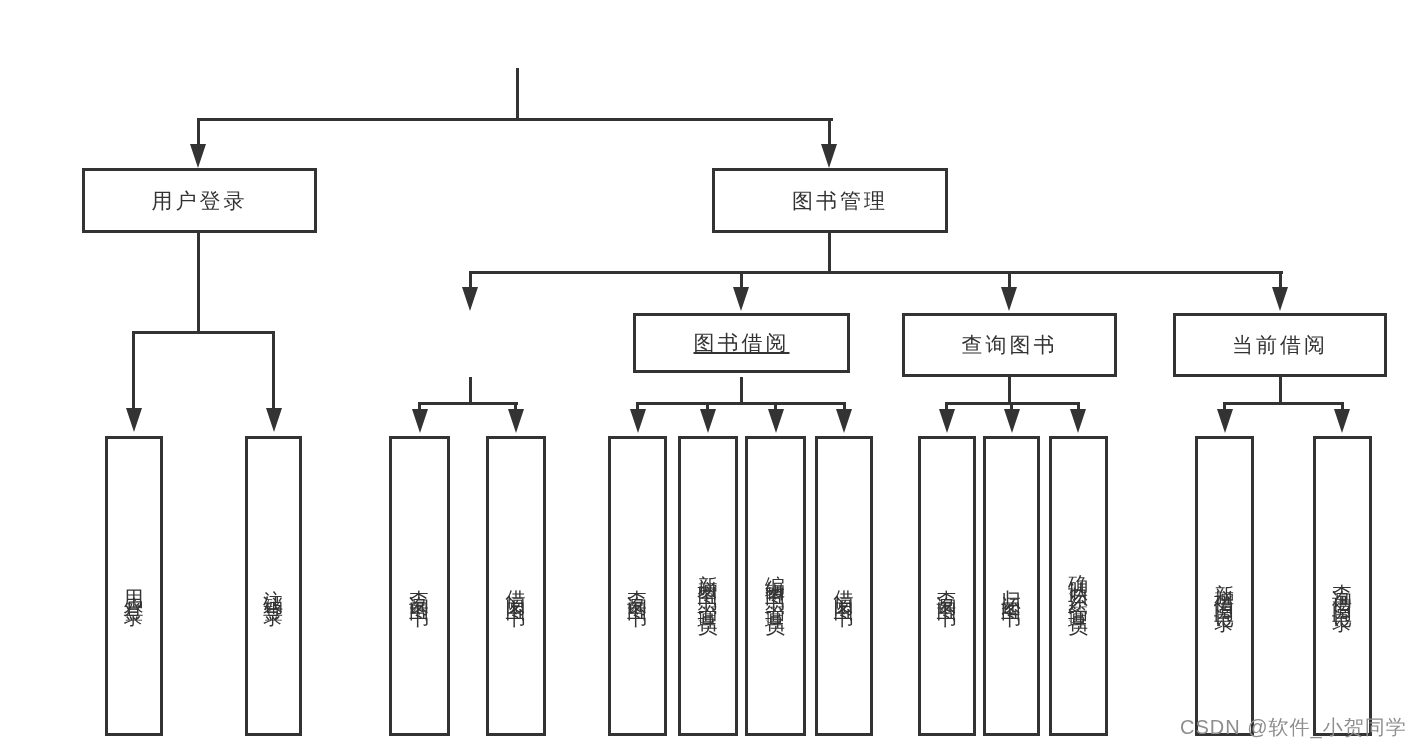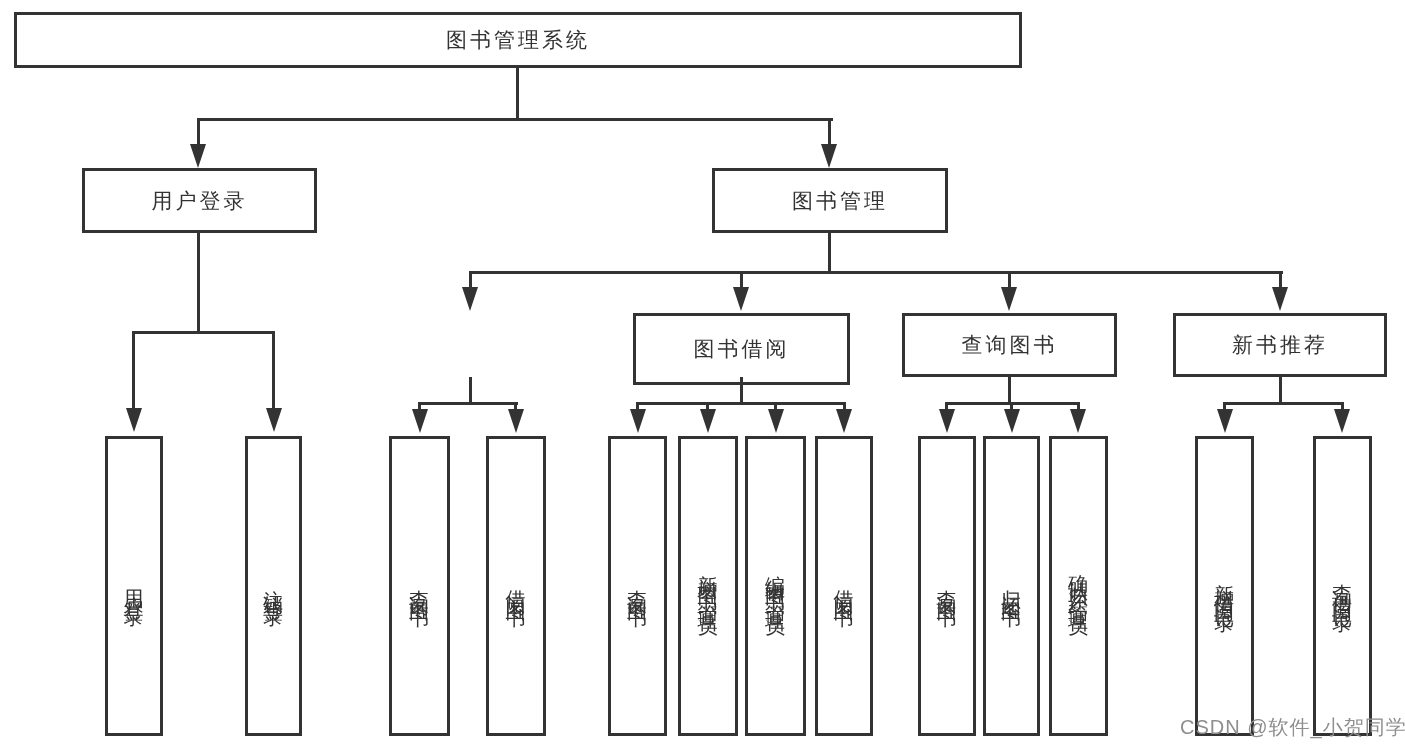--- a/index.html
+++ b/index.html
@@ -30,23 +30,20 @@
   .watermark{
     position:absolute;left:1180px;top:714px;z-index:5;
     font-size:20px;letter-spacing:1px;color:#8e8e8e;white-space:nowrap;
   }
 </style>
 </head>
 <body>
 
 <div id="canvas">
 
-  <div class="hbox" style="left:14px;top:12px;width:1008px;height:56px;">
-    <span>图书管理系统</span>
-  </div>
 
   <div class="line" style="left:516px;top:68px;width:3px;height:53px;"></div>
   <div class="line" style="left:197px;top:118px;width:636px;height:3px;"></div>
   <div class="line" style="left:197px;top:118px;width:3px;height:28px;"></div>
   <div class="arrow" style="left:190px;top:144px;"></div>
   <div class="line" style="left:828px;top:118px;width:3px;height:28px;"></div>
   <div class="arrow" style="left:821px;top:144px;"></div>
 
   <div class="hbox" style="left:82px;top:168px;width:235px;height:65px;">
     <span>用户登录</span>
@@ -66,28 +63,28 @@
   <div class="line" style="left:469px;top:271px;width:814px;height:3px;"></div>
   <div class="line" style="left:469px;top:271px;width:3px;height:18px;"></div>
   <div class="arrow" style="left:462px;top:287px;"></div>
   <div class="line" style="left:740px;top:271px;width:3px;height:18px;"></div>
   <div class="arrow" style="left:733px;top:287px;"></div>
   <div class="line" style="left:1008px;top:271px;width:3px;height:18px;"></div>
   <div class="arrow" style="left:1001px;top:287px;"></div>
   <div class="line" style="left:1279px;top:271px;width:3px;height:18px;"></div>
   <div class="arrow" style="left:1272px;top:287px;"></div>
 
-  <div class="hbox" style="left:633px;top:313px;width:217px;height:72px;">
+  <div class="hbox" style="left:633px;top:313px;width:217px;height:60px;text-decoration:underline;">
     <span>图书借阅</span>
   </div>
   <div class="hbox" style="left:902px;top:313px;width:215px;height:64px;">
     <span>查询图书</span>
   </div>
   <div class="hbox" style="left:1173px;top:313px;width:214px;height:64px;">
-    <span>新书推荐</span>
+    <span>当前借阅</span>
   </div>
 
   <div class="line" style="left:469px;top:377px;width:3px;height:28px;"></div>
   <div class="line" style="left:418px;top:402px;width:100px;height:3px;"></div>
   <div class="line" style="left:418px;top:402px;width:3px;height:9px;"></div>
   <div class="arrow" style="left:412px;top:409px;"></div>
   <div class="line" style="left:514px;top:402px;width:3px;height:9px;"></div>
   <div class="arrow" style="left:508px;top:409px;"></div>
 
   <div class="line" style="left:740px;top:377px;width:3px;height:28px;"></div>

